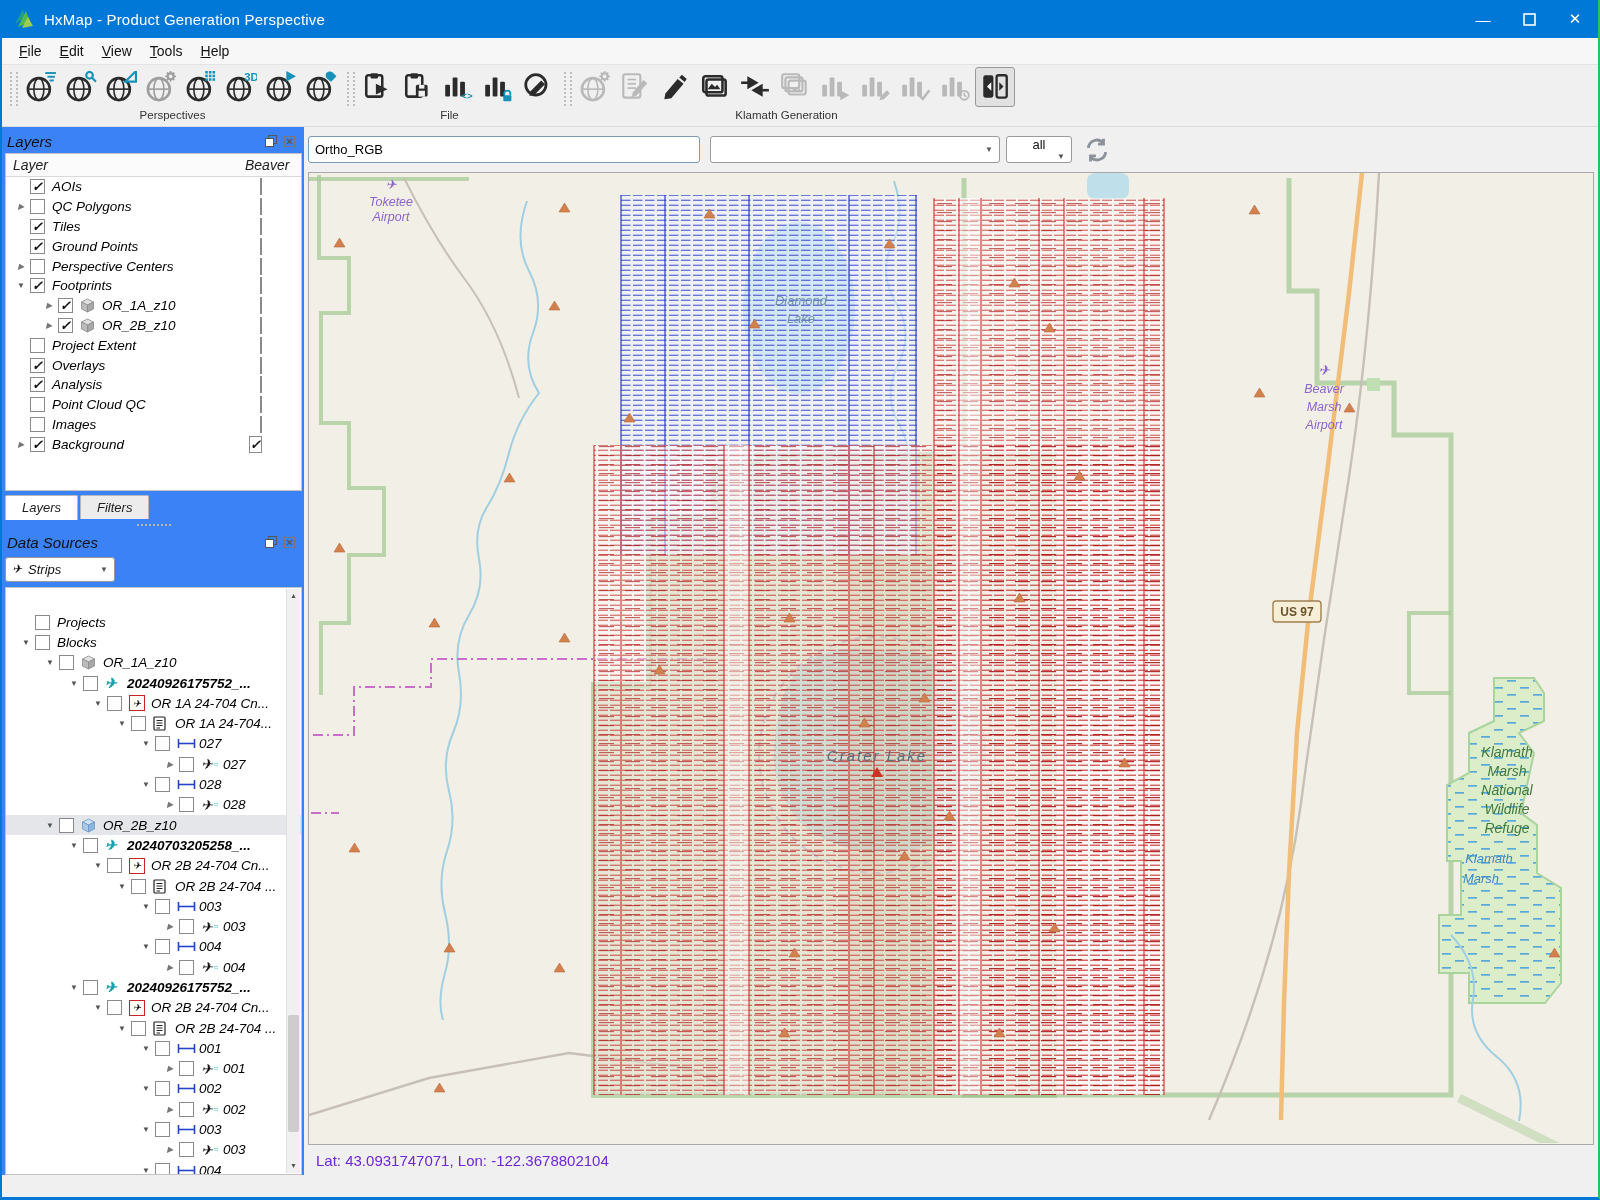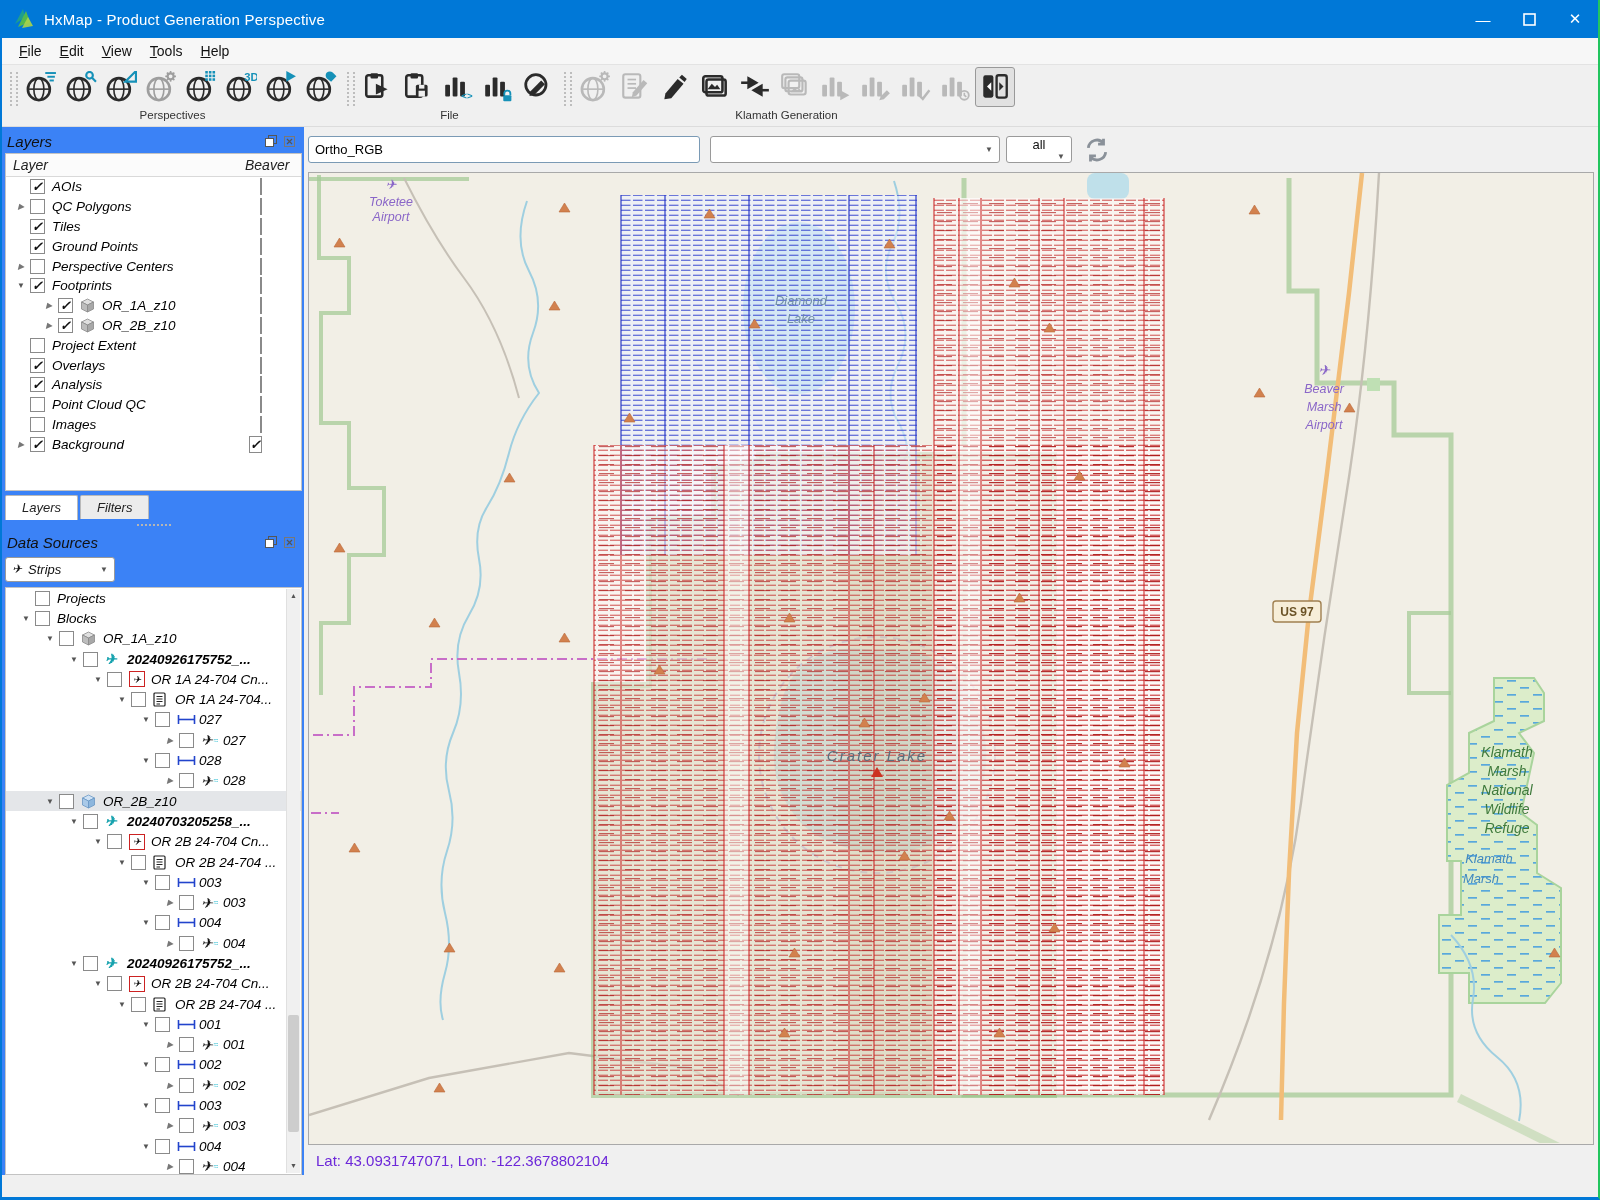--- a/index.html
+++ b/index.html
@@ -611,21 +611,21 @@
       </div>
       <div style="height:30px; flex:none; display:flex; align-items:center;">
         <div class="combo" style="width:110px;">
           <span class="pi dark" style="font-size:12px; margin-right:6px;">✈</span>
           <span>Strips</span>
           <span class="carrow">▼</span>
         </div>
       </div>
       <div class="panelbox dstree">
         <div id="datatree">
-            <div class="trow" style="height: 20.3px; padding-left: 11px;">
+            <div class="trow" style="height: 20.3px; padding-left: 11px; margin-top: 24px;">
               <span class="arr"></span>
               <span class="cb"></span>
               <span style="white-space:nowrap">Projects</span>
             </div>
             <div class="trow" style="height: 20.3px; padding-left: 11px;">
               <span class="arr">▼</span>
               <span class="cb"></span>
               <span style="white-space:nowrap">Blocks</span>
             </div>
             <div class="trow" style="height: 20.3px; padding-left: 35px;">

